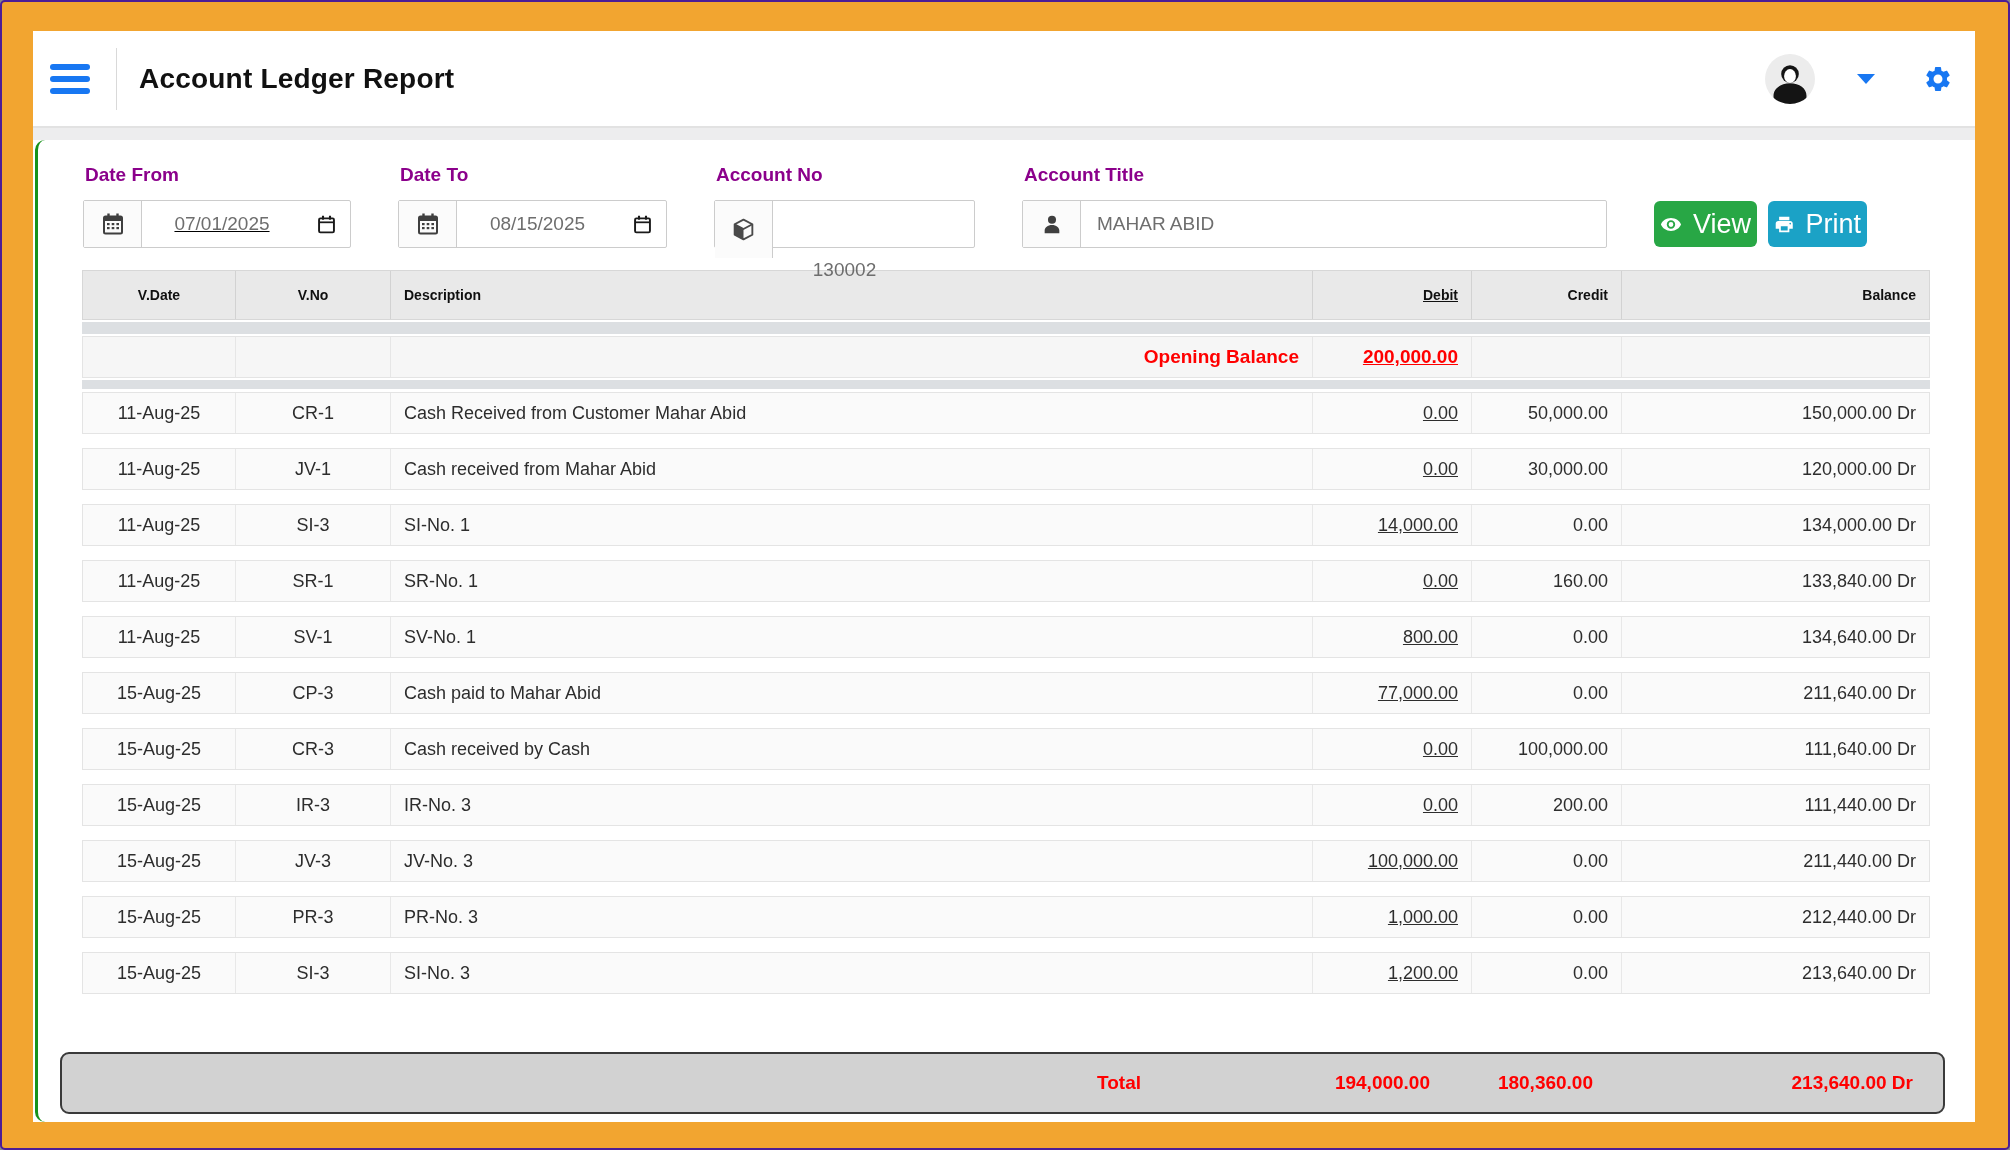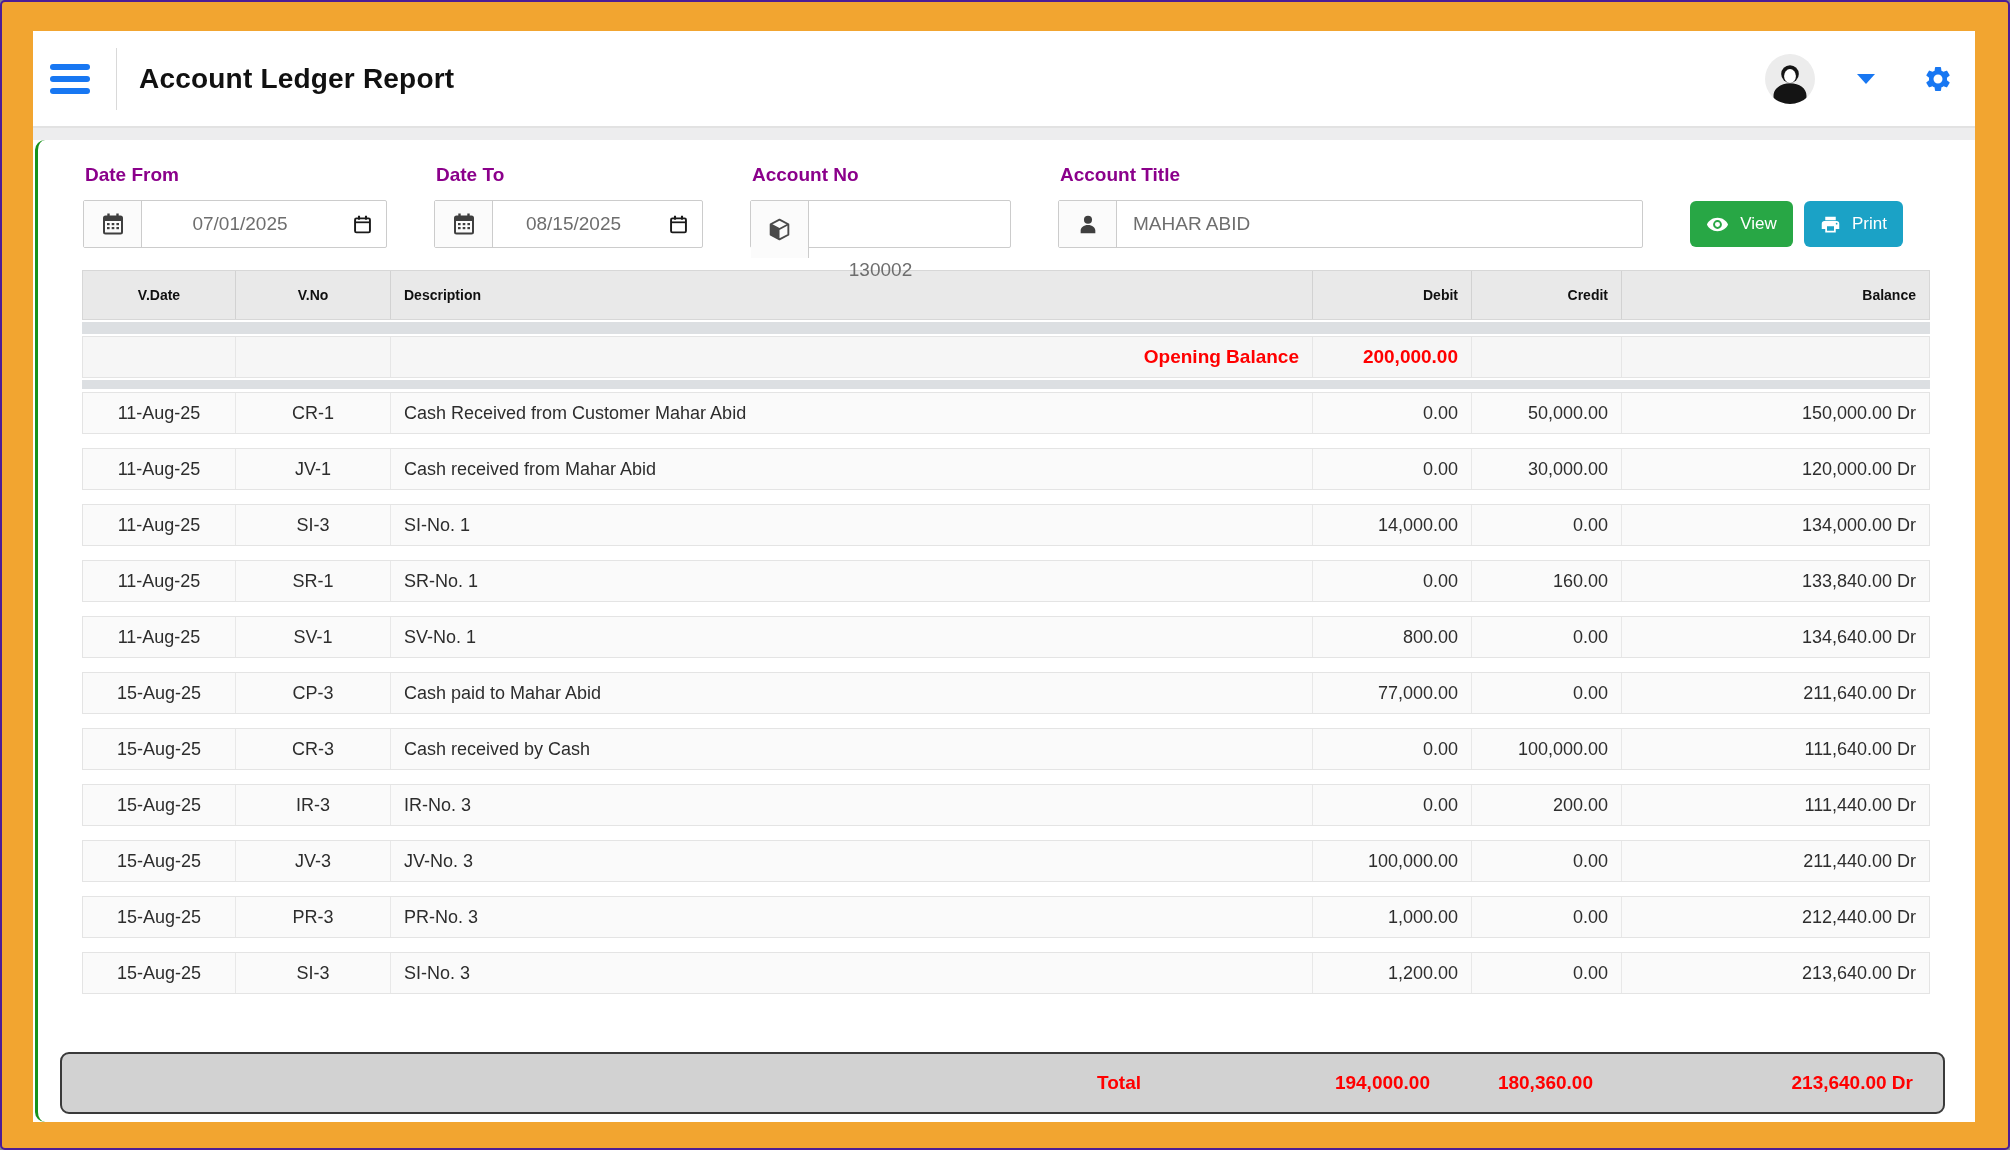--- a/index.html
+++ b/index.html
@@ -23,36 +23,36 @@
   
   .card{flex:1;position:relative;background:#fff;border-left:3px solid #18921b;border-radius:10px;margin-left:2px;box-sizing:border-box;}
 
   
   .filters{display:flex;align-items:flex-end;padding:24px 0 0 45px;}
   .fgroup{margin-right:47px;}
   .flabel{display:block;color:#8B008B;font-weight:700;font-size:19px;margin:0 0 14px 2px;}
   .igroup{display:flex;height:48px;border:1px solid #cccccc;border-radius:2px;background:#fff;box-sizing:border-box;align-items:stretch;}
   .iaddon{width:57px;flex:0 0 57px;border-right:1px solid #cccccc;background:#fbfbfb;display:flex;align-items:center;justify-content:center;}
   .ival{border:none;outline:none;background:transparent;font-size:19px;color:#6e6e6e;font-family:"Liberation Sans",sans-serif;min-width:0;}
-  .w-datefrom{width:304px;} .w-dateto{width:269px;} .w-accno{width:261px;flex-direction:column;} .w-acctitle{width:585px;}
+  .w-datefrom{width:268px;text-decoration:underline;} .w-dateto{width:269px;} .w-accno{width:261px;flex-direction:column;} .w-acctitle{width:585px;}
   .ival-date{flex:1;text-align:center;}
   .ival-center{flex:1;text-align:center;}
   .ival-left{flex:1;text-align:left;padding-left:16px;}
   .dind{width:48px;display:flex;align-items:center;justify-content:center;cursor:pointer;}
   .btns{display:flex;align-items:flex-end;margin-bottom:1px;}
-  .btn{height:46px;border:none;border-radius:6px;color:#fff;font-size:17px;font-family:"Liberation Sans",sans-serif;display:inline-flex;align-items:center;justify-content:center;gap:11px;cursor:pointer;box-sizing:border-box;}
+  .btn{height:46px;border:none;border-radius:6px;color:#fff;font-size:27px;font-family:"Liberation Sans",sans-serif;display:inline-flex;align-items:center;justify-content:center;gap:11px;cursor:pointer;box-sizing:border-box;}
   .btn-view{background:#28a745;width:103px;}
   .btn-print{background:#1ba2c6;width:99px;margin-left:11px;}
 
   
   .table{margin:22px 0 0 44px;width:1848px;font-size:18px;color:#2d2d2d;}
   .cell{display:flex;align-items:center;padding:0 13px;box-sizing:border-box;overflow:hidden;white-space:nowrap;}
   .t-center{justify-content:center;}
   .t-right{justify-content:flex-end;}
-  .c-date{flex:0 0 153px;} .c-vno{flex:0 0 155px;} .c-desc{flex:1;} .c-debit{flex:0 0 159px;} .c-credit{flex:0 0 150px;} .c-bal{flex:0 0 307px;}
+  .c-date{flex:0 0 153px;} .c-vno{flex:0 0 155px;} .c-desc{flex:1;} .c-debit{flex:0 0 159px;text-decoration:underline;} .c-credit{flex:0 0 150px;} .c-bal{flex:0 0 307px;}
   .thead{display:flex;height:50px;background:#e9e9e9;border:1px solid #d7d7d7;box-sizing:border-box;font-weight:700;font-size:14px;color:#101010;}
   .thead .cell{border-right:1px solid #d2d2d2;}
   .thead .cell:last-child{border-right:none;}
   .strip{height:12px;background:#dcdfe2;margin-top:2px;}
   .strip-b{height:9px;background:#dcdfe2;margin:2px 0 3px 0;}
   .orow{display:flex;height:42px;margin-top:2px;background:#f6f6f6;border:1px solid #e4e4e4;box-sizing:border-box;color:#ff0000;font-weight:700;font-size:19px;}
   .orow .cell{border-right:1px solid #e6e6e6;}
   .orow .cell:last-child{border-right:none;}
   .trow{display:flex;height:42px;margin-bottom:14px;background:#fafafa;border:1px solid #e4e4e4;box-sizing:border-box;}
   .trow .cell{border-right:1px solid #e8e8e8;}

